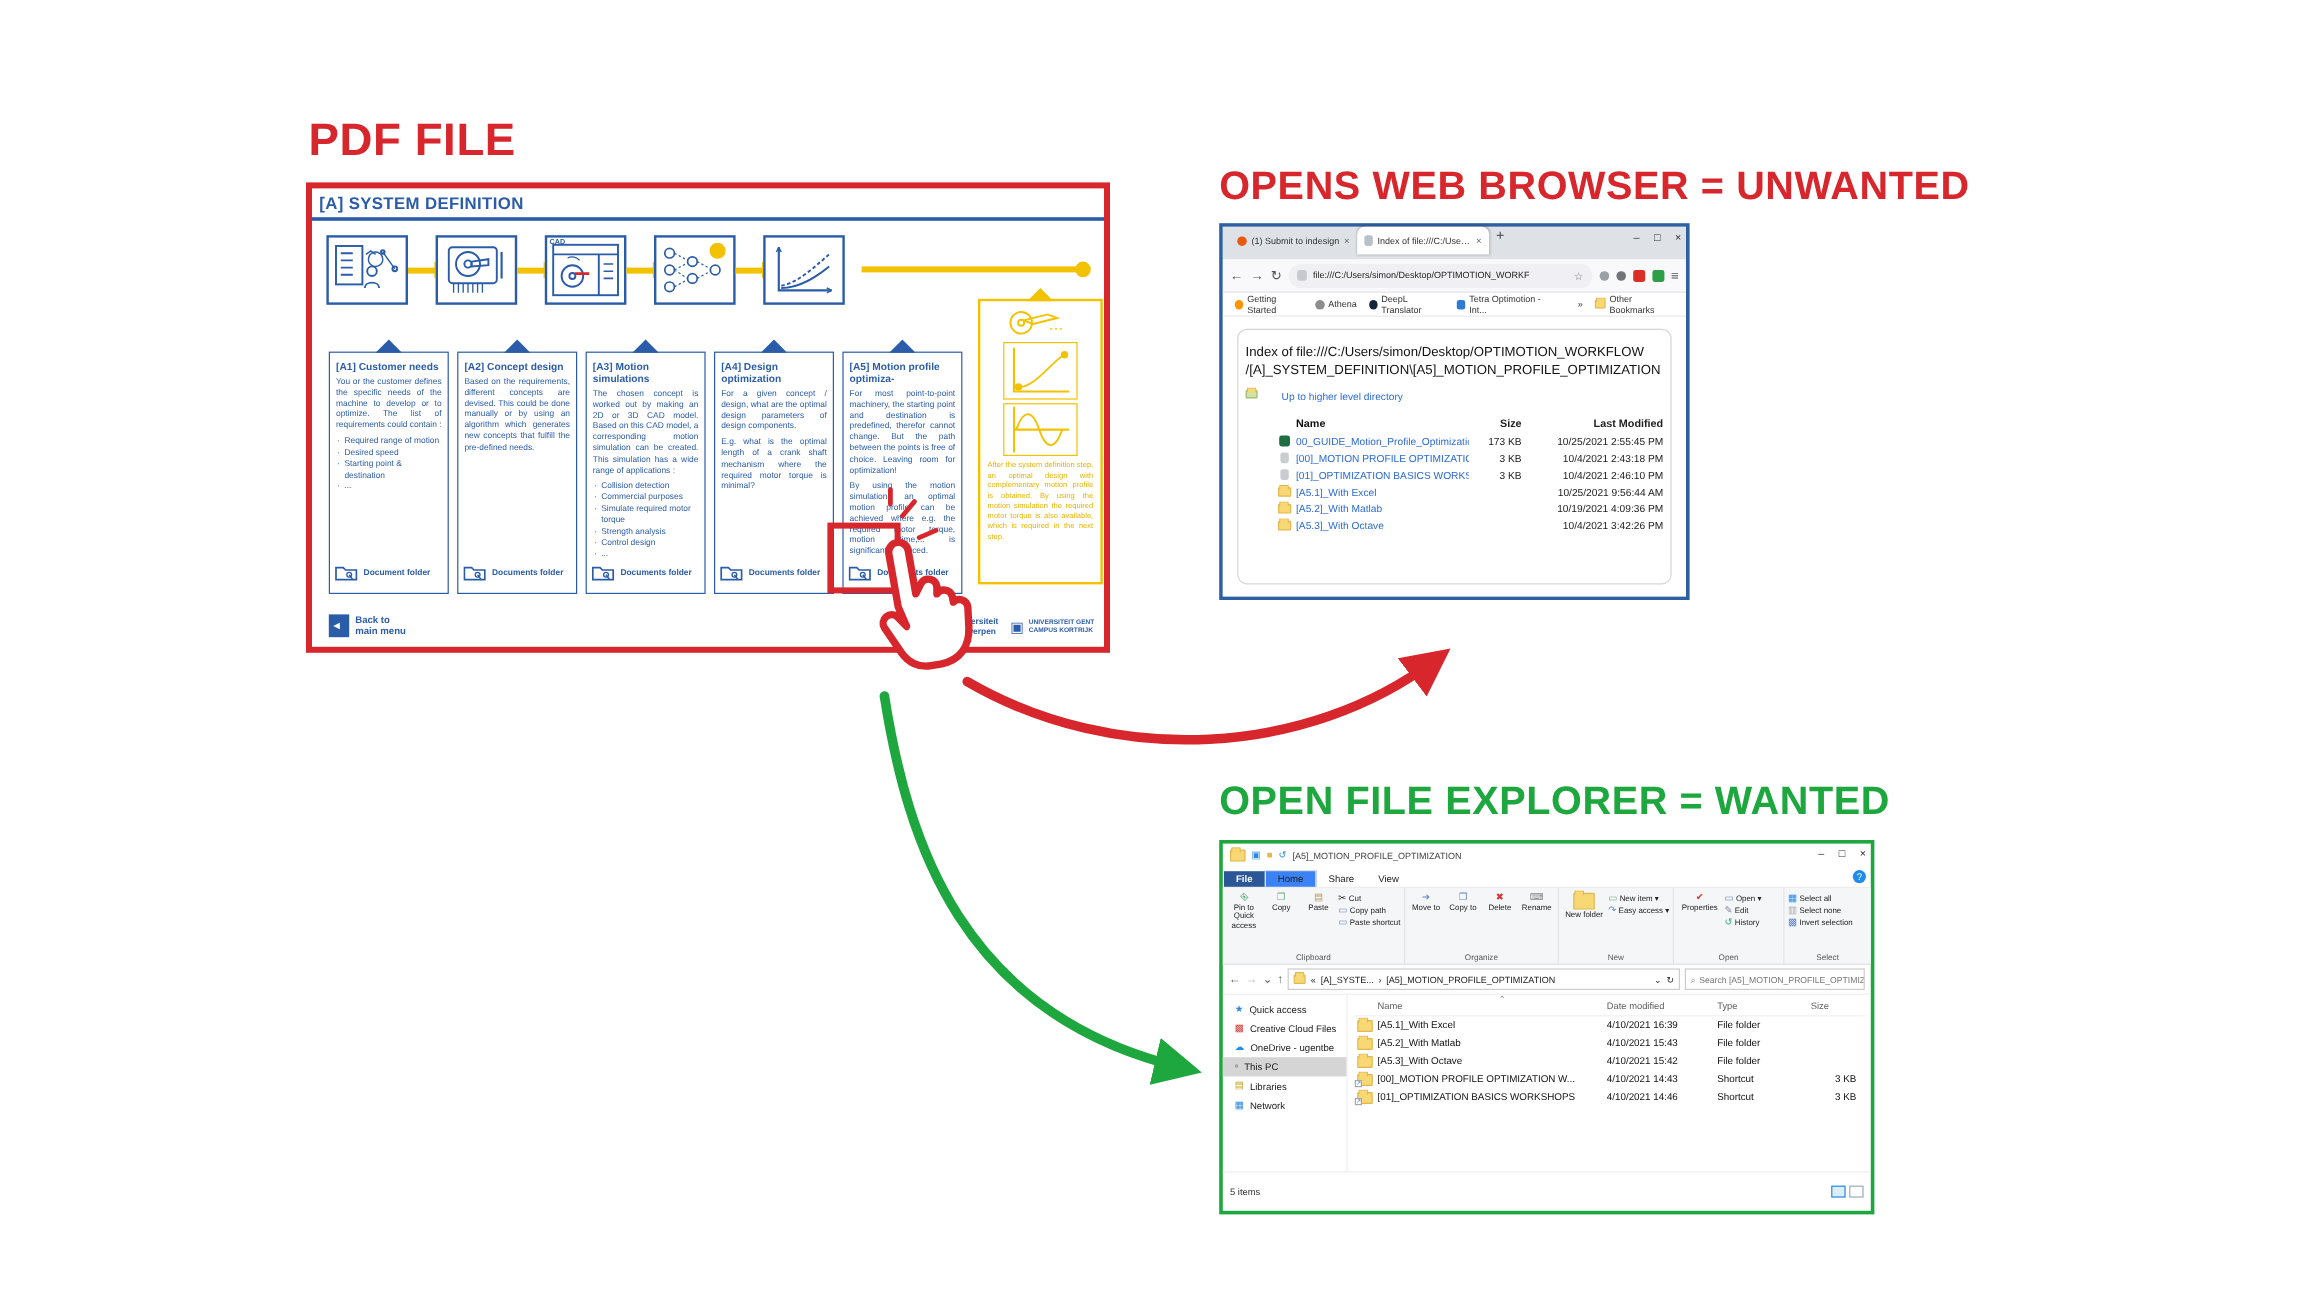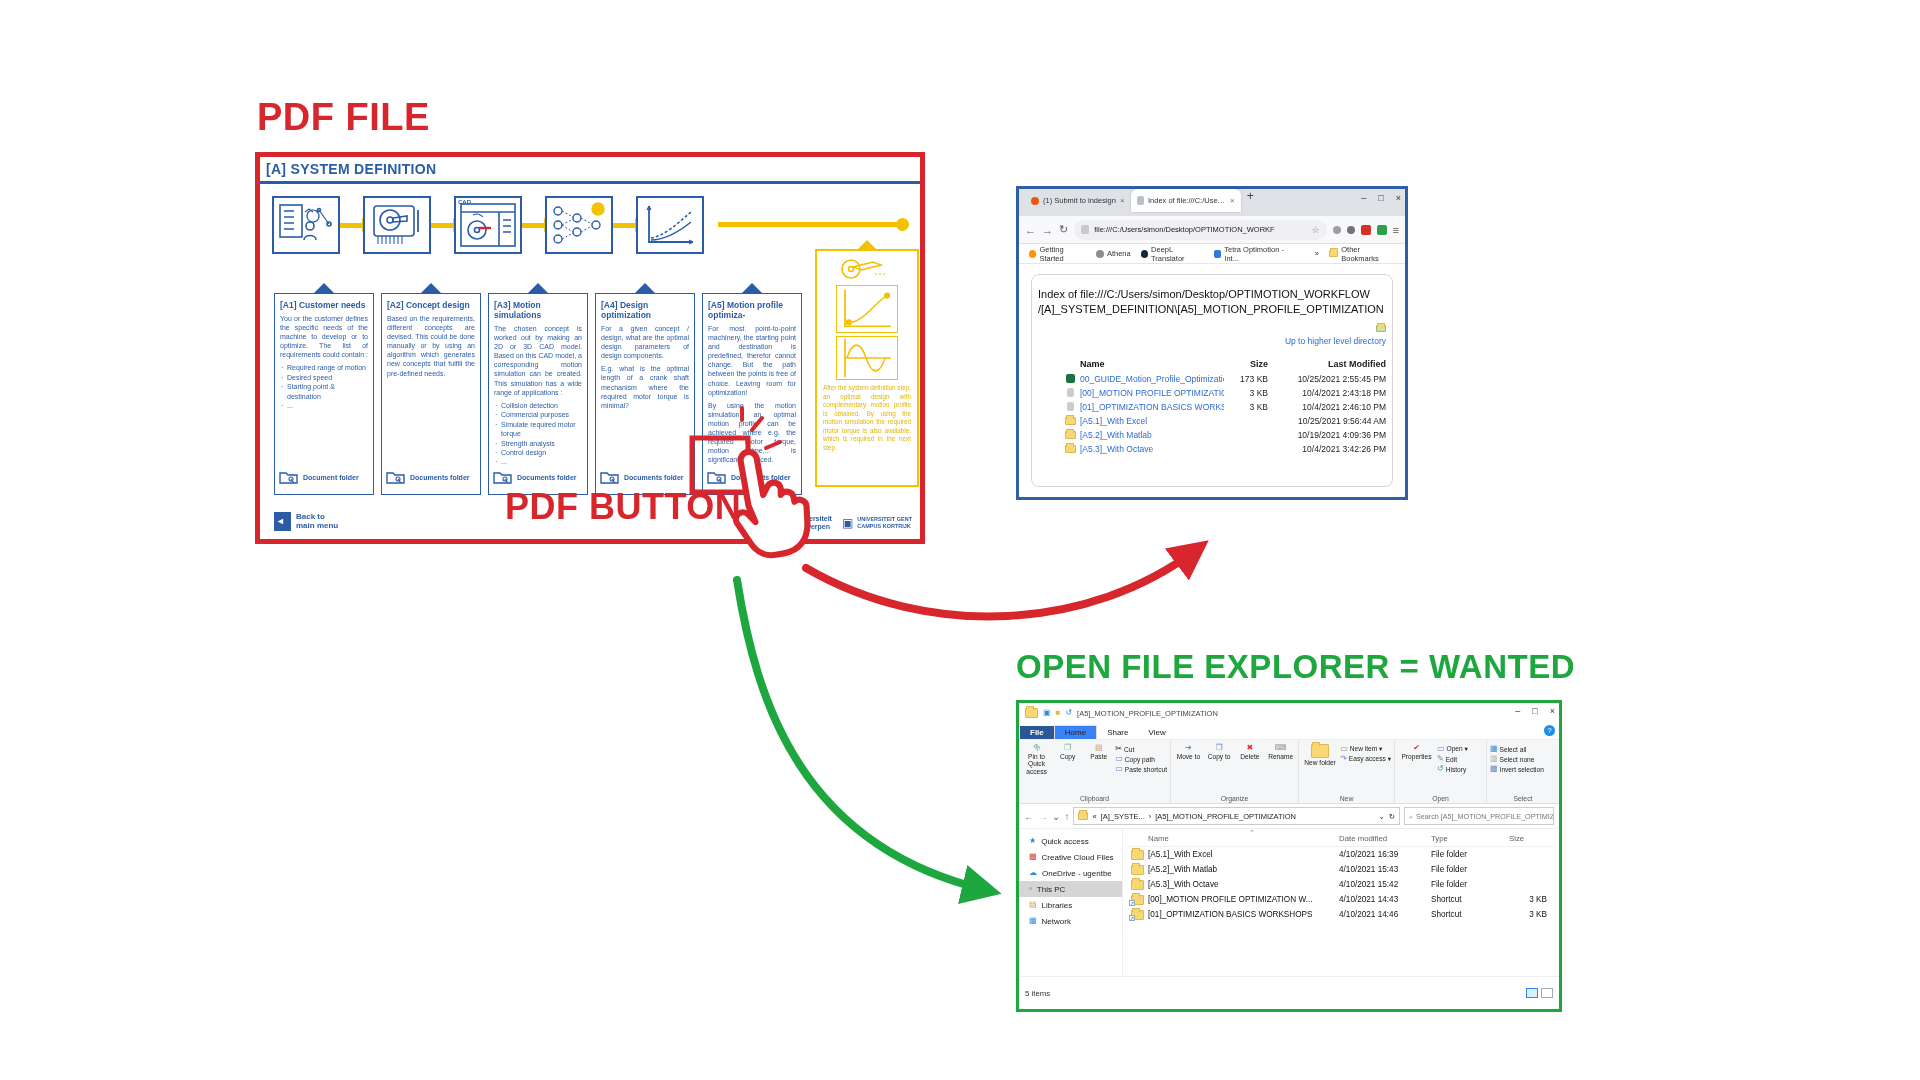--- a/index.html
+++ b/index.html
@@ -78,21 +78,21 @@
   .pill-star{font-size:9px;color:#777;}
   .brw-ics{display:flex;gap:6px;align-items:center;}
   .sq-ic{width:10px;height:10px;border-radius:2px;display:inline-block;}
   .brw-bm{height:20px;background:#fff;border-bottom:1px solid #e6e6e6;display:flex;align-items:center;gap:10px;padding:0 10px;font-size:7.5px;color:#333;flex:0 0 auto;}
   .bm{display:flex;align-items:center;gap:3px;}
   .dot-ic{width:8px;height:8px;border-radius:50%;display:inline-block;}
   .bm-spacer{flex:1;}
   .brw-body{flex:1;background:#fff;padding:10px 12px;}
   .idx-card{background:#fff;border:1px solid #d6d6d6;border-radius:8px;height:100%;padding:12px 6px;}
   .idx-title{font-size:11px;color:#111;line-height:1.35;}
-  .idx-up{display:flex;align-items:flex-end;gap:4px;margin:8px 0 10px 0;flex-direction:column;}
+  .idx-up{display:flex;align-items:flex-start;gap:20px;margin:8px 0 10px 0;}
   .idx-up span{font-size:8.5px;color:var(--link);}
   .idx-table{margin-left:26px;}
   .b-row{display:flex;align-items:center;height:14px;font-size:8.5px;}
   .b-head{font-weight:700;color:#111;height:16px;font-size:9px;}
   .b-ic{width:12px;display:inline-flex;justify-content:center;margin-right:4px;}
   .b-name{flex:1;color:var(--link);white-space:nowrap;overflow:hidden;}
   .b-head .b-name{color:#111;}
   .b-size{width:44px;text-align:right;color:#222;}
   .b-mod{width:118px;text-align:right;color:#222;}
 
@@ -145,22 +145,22 @@
 
   
   .overlay{position:absolute;left:0;top:0;width:1920px;height:1080px;z-index:5;pointer-events:none;}
 </style>
 </head>
 <body>
 
 <div class="canvas">
 
   <div class="big-label lbl-pdf-file">PDF FILE</div>
+  <div class="big-label lbl-browser">OPENS WEB BROWSER = UNWANTED</div>
   <div class="big-label lbl-explorer">OPEN FILE EXPLORER = WANTED</div>
-  <div class="big-label lbl-pdf-button">PDF BUTTON</div>
 
   <div class="pdf-win">
     <div class="pdf-title">[A] SYSTEM DEFINITION</div>
     <div class="pdf-title-rule"></div>
 
     <div class="icon-row">
       <div class="icon-box">
         <svg width="58" height="46" viewBox="0 0 58 46" fill="none" stroke="#2b5ca8" stroke-width="1.6">
           <rect x="3" y="3" width="22" height="32"></rect>
             <path d="M7 9h10M7 15h10M7 21h10M7 27h10"></path>

